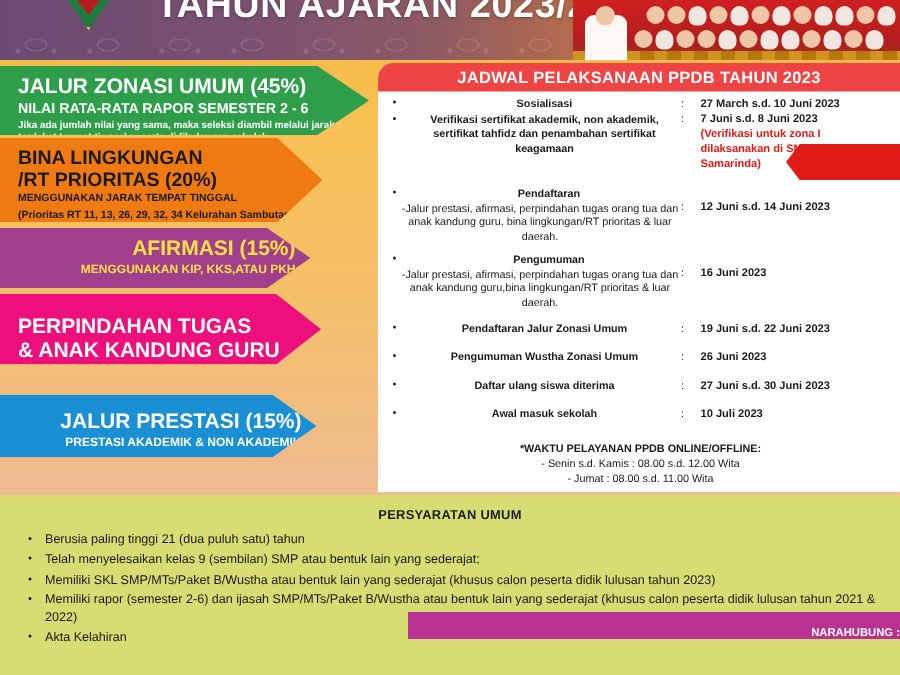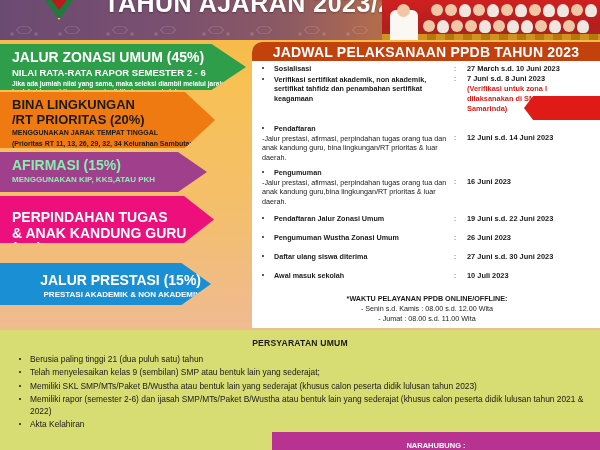--- a/index.html
+++ b/index.html
@@ -73,40 +73,40 @@
     clip-path:polygon(0 0,86% 0,100% 50%,86% 100%,0 100%);
     padding:6px 10px 6px 12px;
   }
   .chev .t1{font-size:14px;font-weight:bold;line-height:1.12;}
   .chev .t2{font-size:9.5px;font-weight:bold;line-height:1.2;margin-top:1px;}
   .chev .t3{font-size:6.6px;font-weight:bold;line-height:1.25;margin-top:2px;}
 
   #chev-zonasi{top:44px;width:246px;height:46px;background:#2e9e4b;color:#ffffff;}
   #chev-bina  {top:92px;width:215px;height:56px;background:#f07a12;color:#1a1a1a;}
   #chev-bina .t1{font-size:13px;}
-  #chev-afirmasi{top:152px;width:207px;height:40px;background:#a0408c;color:#86efac;}
+  #chev-afirmasi{top:152px;width:207px;height:40px;background:#a0408c;color:#fde047;text-align:right;}
   #chev-perpindahan{top:196px;width:214px;height:47px;background:#ec0f7c;color:#ffffff;}
   #chev-prestasi{top:263px;width:211px;height:42px;background:#1b8fd4;color:#ffffff;text-align:right;}
   #chev-prestasi .t1{margin-top:4px;}
 
   
   .panel{
     position:absolute;left:252px;top:42px;width:348px;height:286px;
     background:#ffffff;border-radius:10px 0 0 0;overflow:visible;
   }
   .panel-head{
     position:absolute;left:0;top:0;width:348px;height:19px;
-    background:#c2410c;border-radius:10px 0 0 0;
-    color:#ffffff;font-size:14px;font-weight:bold;letter-spacing:.2px;
+    background:#ef4444;border-radius:10px 0 0 0;
+    color:#ffffff;font-size:11px;font-weight:bold;letter-spacing:.2px;
     display:flex;align-items:center;justify-content:center;
   }
   .sched{position:absolute;left:0;top:22px;width:348px;}
   .srow{position:relative;padding:0 4px 0 0;margin-bottom:2px;}
   .bullets{position:absolute;left:10px;top:0;width:190px;}
-  .sitem{position:relative;margin-bottom:1px;}
+  .sitem{position:relative;margin-bottom:1px;text-align:center;}
   .sitem .dot{position:absolute;left:0;top:3px;width:2px;height:2px;background:#222;border-radius:50%;}
   .sitem .lab{padding-left:12px;font-size:7.2px;font-weight:bold;color:#1a1a1a;line-height:1.32;}
   .sitem .sub{padding-left:0px;font-size:7.2px;color:#1a1a1a;line-height:1.32;font-weight:normal;}
   .colon{position:absolute;font-size:7.2px;color:#1a1a1a;}
   .val{position:absolute;font-size:7.4px;font-weight:bold;color:#1a1a1a;line-height:1.32;}
   .val.redv{color:#e01b17;font-weight:bold;}
 
   .redarrow{
     position:absolute;left:524px;top:96px;width:76px;height:24px;
     background:#e01b17;
@@ -129,23 +129,23 @@
     font-size:8.6px;font-weight:bold;color:#1a1a1a;letter-spacing:.2px;
   }
   .req ul{margin:0;padding:0;list-style:none;}
   .req li{
     position:relative;padding:0 14px 0 30px;
     font-size:8.4px;color:#1a1a1a;line-height:1.46;margin-bottom:1px;
   }
   .req li .d{position:absolute;left:19px;top:5px;width:2px;height:2px;background:#1a1a1a;border-radius:50%;}
 
   .contact{
-    position:absolute;left:272px;top:432px;width:328px;height:18px;
+    position:absolute;left:272px;top:408px;width:328px;height:18px;
     background:#b83291;color:#ffffff;
-    font-size:7.5px;font-weight:bold;text-align:center;padding-top:9px;
+    font-size:7.5px;font-weight:bold;text-align:right;padding-top:9px;
     box-sizing:border-box;overflow:hidden;
   }
 </style>
 </head>
 <body>
 
 <div class="poster">
 
   <div class="topband">
     <div class="batik"></div>

